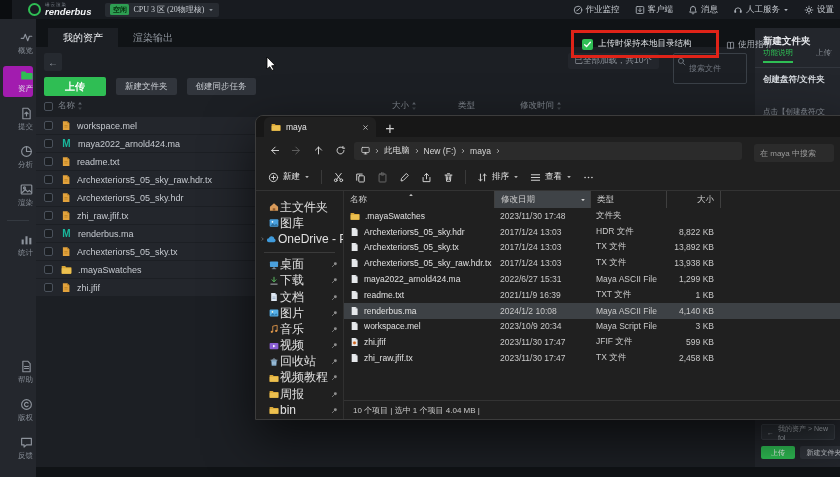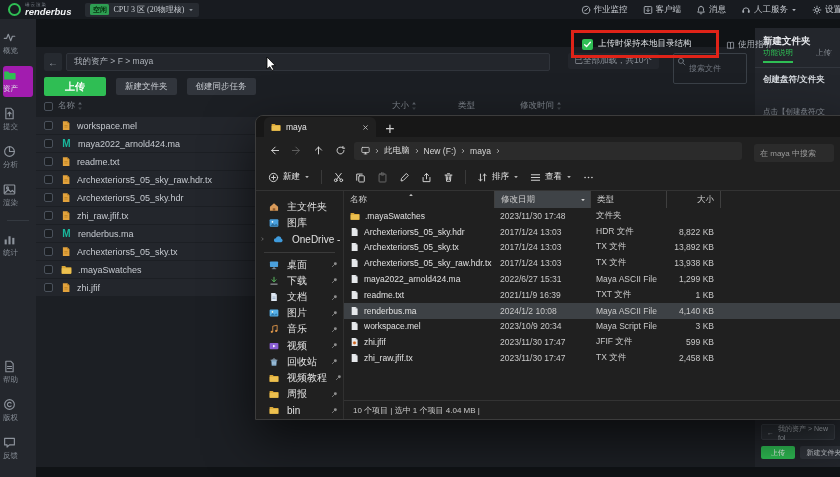--- a/index.html
+++ b/index.html
@@ -2,39 +2,39 @@
 <html><head>
 <meta charset="utf-8">
 <style>
   html,body{margin:0;padding:0;}
   body{width:840px;height:477px;position:relative;overflow:hidden;background:#0b0d10;
        font-family:"Liberation Sans","DejaVu Sans",sans-serif;-webkit-font-smoothing:antialiased;}
   .ic{display:inline-flex;align-items:center;justify-content:center;line-height:0;}
   .ic svg{display:block;}
 
   
-  .topbar{position:absolute;left:0;top:0;right:0;height:19px;background:#181b20;z-index:10;
-          display:flex;align-items:center;padding:0 8px;box-sizing:border-box;}
+  .topbar{position:absolute;left:12px;top:0;right:0;height:19px;background:#181b20;z-index:10;
+          display:flex;align-items:center;padding:0 16px;box-sizing:border-box;}
   .brand{display:flex;align-items:center;gap:4px;}
   .brand-mark{width:13px;height:13px;border-radius:50%;border:2.5px solid #2fbe54;box-sizing:border-box;}
   .brand-txt{display:flex;flex-direction:column;line-height:1;}
   .brand-tag{font-size:4.5px;color:#7d848d;letter-spacing:1px;}
   .brand-name{font-size:9.5px;font-weight:bold;color:#f2f4f6;font-style:italic;}
   .zone{margin-left:14px;height:14px;background:#272b31;border-radius:2px;display:flex;align-items:center;
         gap:4px;padding:0 5px;cursor:pointer;font-family:Liberation Serif, serif;}
   .zone-badge{background:#2e9e52;color:#06310f;font-size:7px;padding:0.5px 2.5px;border-radius:1.5px;font-weight:bold;}
   .zone-label{font-size:8px;color:#c9cdd3;}
   .topbar-menu{margin-left:auto;display:flex;gap:15px;align-items:center;margin-right:-10px;}
   .tb-item{display:flex;align-items:center;gap:3px;color:#c3c7cd;font-size:8.5px;white-space:nowrap;cursor:pointer;}
   .tb-item .ic{color:#aeb3ba;}
 
   
   .app-sidebar{position:absolute;left:0;top:19px;width:36px;bottom:0;background:#24272d;z-index:9;
                display:flex;flex-direction:column;align-items:center;padding-top:9px;box-sizing:border-box;}
-  .sb-item{width:30px;display:flex;flex-direction:column;align-items:flex-start;gap:2px;margin-bottom:7px;
+  .sb-item{width:30px;display:flex;flex-direction:column;align-items:flex-end;gap:2px;margin-bottom:7px;
            color:#878e97;font-size:7.5px;cursor:pointer;padding:3px 0;border-radius:3px;}
   .sb-item .ic{color:#8d939c;}
   .sb-item.active{background:#a21caf;}
   .sb-item.active .ic{color:#2fbe54;}
   .sb-item.active .sb-label{color:#dfe3e8;}
   .sb-div{width:22px;height:1px;background:#343940;margin:2px 0 9px;}
   .sb-bottom{margin-top:auto;display:flex;flex-direction:column;align-items:center;padding-bottom:6px;}
 
   
   .main{position:absolute;left:36px;top:19px;right:0;bottom:0;background:#101316;}
@@ -123,22 +123,22 @@
                   font-size:8px;color:#cfcfcf;padding:0 6px;box-sizing:border-box;font-family:inherit;}
   .x-search input::placeholder{color:#9b9b9b;}
   .x-cmd{height:26px;display:flex;align-items:center;gap:11px;padding:0 12px;flex:none;border-bottom:1px solid #333;}
   .x-cmdbtn{display:flex;align-items:center;gap:4px;font-size:8.5px;color:#e2e2e2;cursor:pointer;}
   .x-cmdbtn .ic{color:#d6d6d6;}
   .x-sep{width:1px;height:14px;background:#3a3a3a;}
   .x-ico{color:#d6d6d6;cursor:pointer;}
   .x-ico.dim{opacity:.4;}
   .x-body{flex:1;display:flex;min-height:0;}
   .x-side{width:88px;flex:none;padding-top:8px;box-sizing:border-box;border-right:1px solid #303030;overflow:hidden;}
-  .xs-item{height:16.2px;display:flex;align-items:center;gap:8px;padding-left:13px;padding-right:5px;
-           font-size:10px;color:#e0e0e0;cursor:pointer;white-space:nowrap;overflow:hidden;}
+  .xs-item{height:16.2px;display:flex;align-items:center;gap:1px;padding-left:13px;padding-right:5px;
+           font-size:12px;color:#e0e0e0;cursor:pointer;white-space:nowrap;overflow:hidden;}
   .xs-item .exp{color:#9a9a9a;margin-left:-9px;width:5px;}
   .xs-pin{margin-left:auto;color:#8f8f8f;flex:none;}
   .xs-div{height:1px;background:#3a3a3a;margin:4px 8px;}
   .x-list{flex:1;display:flex;flex-direction:column;min-width:0;}
   .f-head{height:17px;display:flex;align-items:center;font-size:8.5px;color:#cfcfcf;flex:none;}
   .f-head .fh{display:flex;align-items:center;height:100%;box-sizing:border-box;}
   .fh-name{width:150px;padding-left:6px;position:relative;}
   .fh-name .ic{position:absolute;left:64px;top:1px;color:#bdbdbd;}
   .fh-date{width:96px;background:#3f4347;border-left:1px solid #3f3f3f;padding:0 4px 0 6px;justify-content:space-between;cursor:pointer;}
   .fh-type{width:76px;border-left:1px solid #3f3f3f;padding-left:6px;}
@@ -314,20 +314,24 @@
           <svg viewBox="0 0 16 16" width="13" height="13" fill="none" stroke="currentColor" stroke-width="1.4" stroke-linecap="round" stroke-linejoin="round">
             <path d="M2 3h12v8H8l-3 2.6V11H2z"></path>
           </svg>
         </span>
         <span class="sb-label">反馈</span>
       </div>
     </div>
 </div>
 
 <div class="main">
+  <div class="main-tabs">
+      <span class="m-tab active">我的资产</span>
+      <span class="m-tab">渲染输出</span>
+    </div>
 
   <div class="annotation">
     <span class="kcb">
         <span class="ic" id="kcb-check">
           <svg viewBox="0 0 12 12" width="9" height="9">
             <path d="M2.2 6.2l2.6 2.6 5-5.8" stroke="#fff" stroke-width="1.8" fill="none" stroke-linecap="round"></path>
           </svg>
         </span>
       </span>
     <span class="keep-label">上传时保持本地目录结构</span>
@@ -337,21 +341,20 @@
         <svg viewBox="0 0 16 16" width="9" height="9" fill="none" stroke="currentColor" stroke-width="1.4" stroke-linecap="round" stroke-linejoin="round">
           <path d="M8 3C6.5 2 4 2 2.5 2.6V13C4 12.4 6.5 12.4 8 13.4c1.5-1 4-1 5.5-.4V2.6C12 2 9.5 2 8 3zM8 3v10.4"></path>
         </svg>
       </span>
     <span>使用指引</span>
   </div>
 
   <div class="content">
     <div class="crumb-row">
       <span class="back-btn">←</span>
-      <span class="crumb-box">我的资产 &gt; F &gt; maya</span>
       <span class="load-status">已全部加载，共10个</span>
       <span class="search-box">
         <span class="ic" id="search-ic">
             <svg viewBox="0 0 16 16" width="9" height="9" fill="none" stroke="currentColor" stroke-width="1.4" stroke-linecap="round" stroke-linejoin="round">
               <circle cx="7" cy="7" r="4.5"></circle>
               <path d="M10.5 10.5L14 14"></path>
             </svg>
           </span>
         <input placeholder="搜索文件" style="">
       </span>

